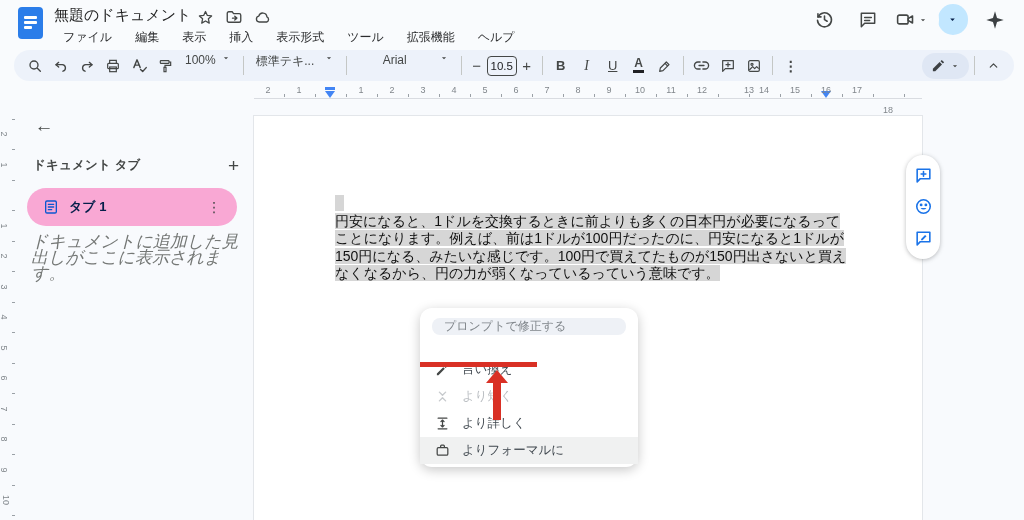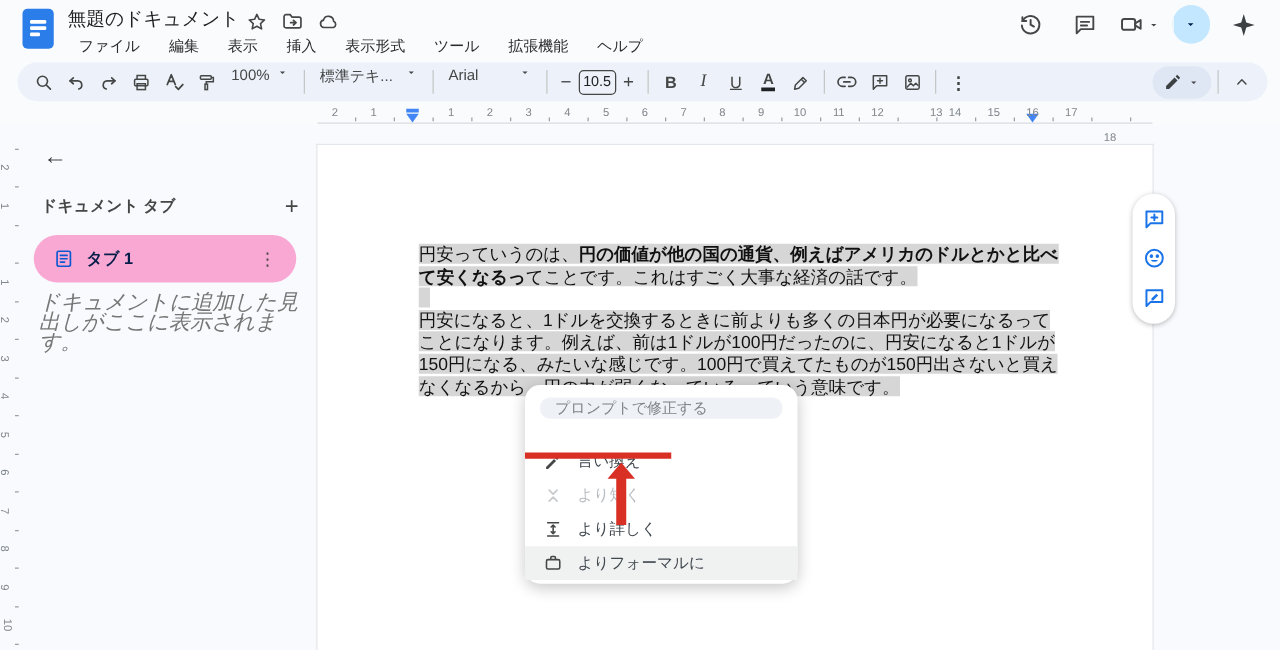--- a/index.html
+++ b/index.html
@@ -215,21 +215,21 @@
       </svg>
   </span>
   <span class="tdiv"></span>
   <span class="tsel" style="width:92px; justify-content:space-between;">
     <span class="ttext">標準テキ...</span>
     <svg width="10" height="10" viewBox="0 0 24 24" fill="#444746">
         <path d="M7 10l5 5 5-5z"></path>
       </svg>
   </span>
   <span class="tdiv"></span>
-  <span class="tsel" style="width:80px; justify-content:space-between;">
+  <span class="tsel" style="width:80px; justify-content:space-between;margin-left:24px;">
     <span class="ttext">Arial</span>
     <svg width="10" height="10" viewBox="0 0 24 24" fill="#444746">
         <path d="M7 10l5 5 5-5z"></path>
       </svg>
   </span>
   <span class="tdiv"></span>
   <span class="tbtn" style="min-width:20px;">
       <span class="ttext" style="font-size:15px;">−</span>
     </span>
   <span class="size-box">10.5</span>
@@ -379,21 +379,20 @@
           <path d="M8 8h8M8 12h8M8 16h5" stroke-linecap="round"></path>
         </svg>
       <span class="tab-label">タブ 1</span>
       <span class="tab-more">⋮</span>
     </div>
     <div class="sb-helper">ドキュメントに追加した見出しがここに表示されます。</div>
   </div>
 
   <div class="page">
     <div class="doc-text">
-      <div><span class="hl"><span>円安っていうのは、</span><b>円の価値が他の国の通貨、例えばアメリカのドルとかと比べて安くなるっ</b><span>てことです。これはすごく大事な経済の話です。</span></span></div>
       <div class="empty-line"><span class="stub hl"></span></div>
       <div><span class="hl">円安になると、1ドルを交換するときに前よりも多くの日本円が必要になるってことになります。例えば、前は1ドルが100円だったのに、円安になると1ドルが150円になる、みたいな感じです。100円で買えてたものが150円出さないと買えなくなるから、円の力が弱くなっているっていう意味です。</span></div>
     </div>
   </div>
 
   <div class="float-rail">
     <span class="frbtn">
       <svg width="19" height="19" viewBox="0 0 24 24" fill="none" stroke="#1a73e8" stroke-width="2" stroke-linejoin="round">
           <path d="M4 4h16v12H8l-4 4z"></path>
           <path d="M12 7v6M9 10h6" stroke-linecap="round"></path>

